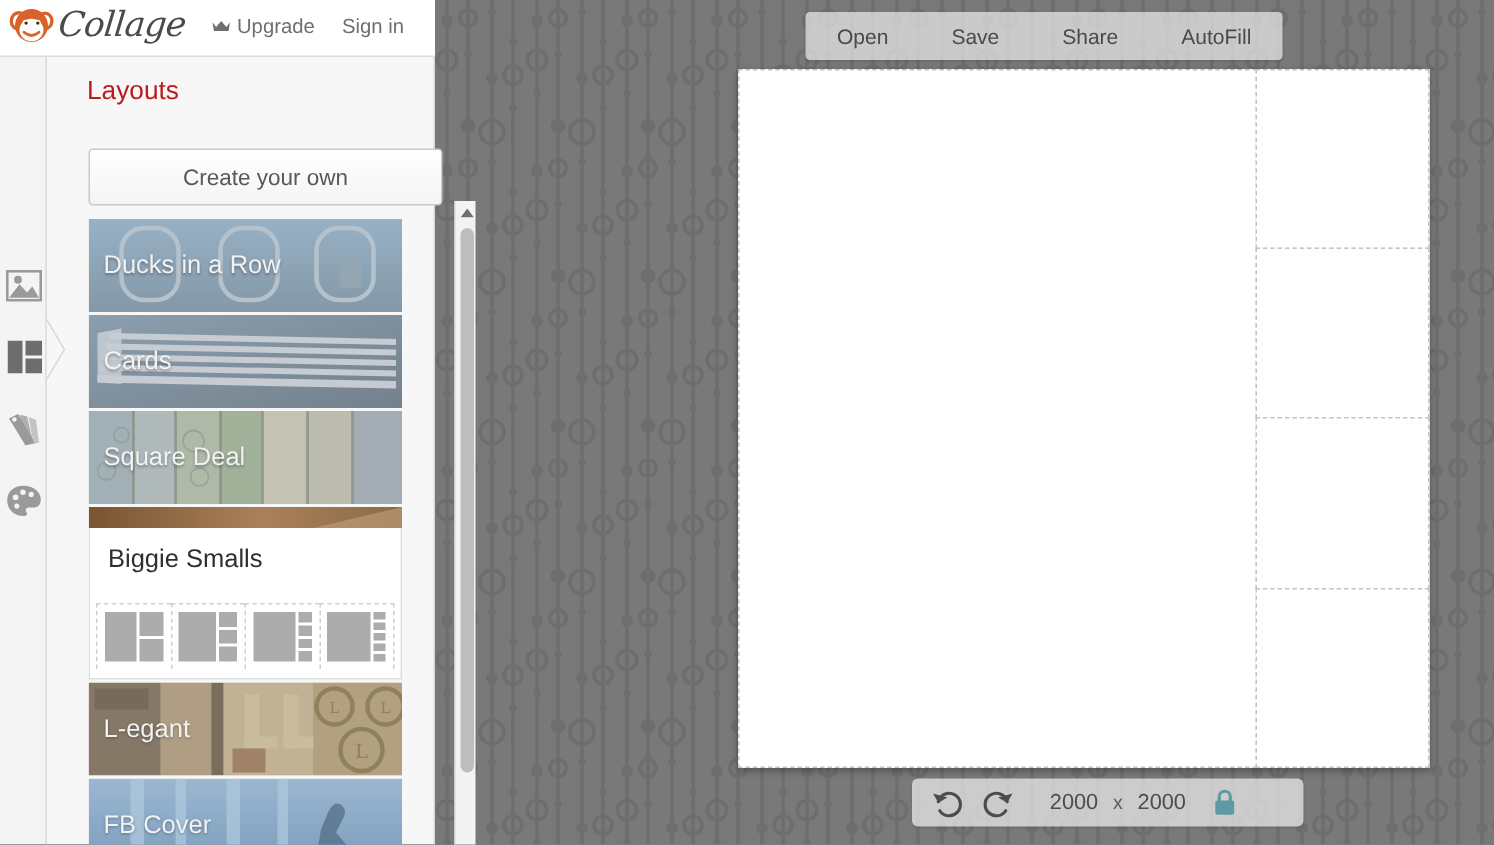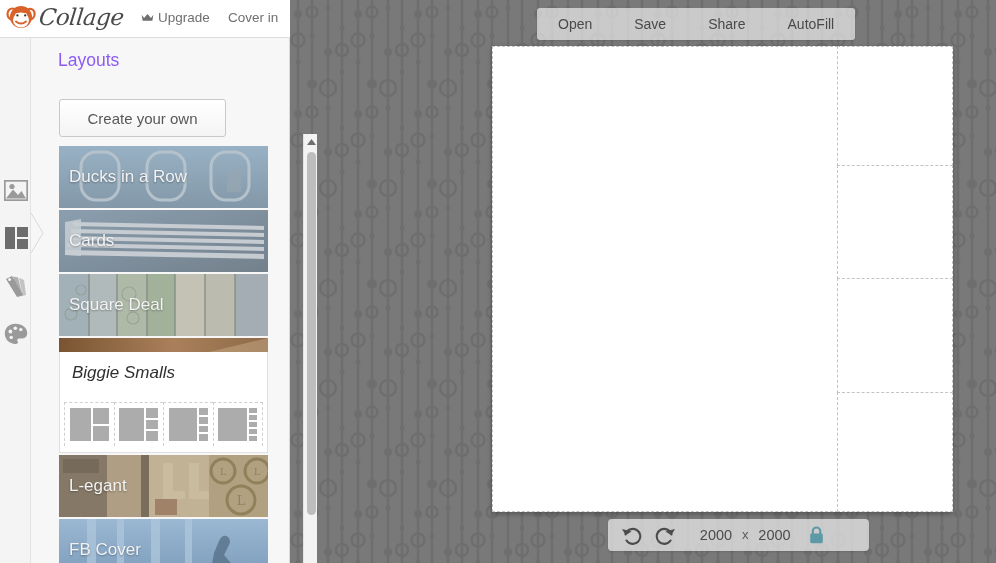--- a/index.html
+++ b/index.html
@@ -84,25 +84,25 @@
   
   #panel {
     position: absolute; left: 31px; top: 38px;
     width: 259px; height: 525px;
     background: #f7f7f7;
     border-right: 1px solid #d9d9d9;
     z-index: 20;
   }
   #panel-title {
     position: absolute; left: 27px; top: 12px;
-    font-size: 17.5px; color: #8b5cf6; font-weight: normal;
+    font-size: 17.5px; color: #b91c1c; font-weight: normal;
   }
   #create-own {
     position: absolute; left: 28px; top: 61px;
-    width: 167px; height: 38px;
+    width: 236px; height: 38px;
     background: linear-gradient(#ffffff, #f4f4f4);
     border: 1px solid #c9c9c9;
     border-radius: 3px;
     font-size: 15px; color: #585858;
     display: flex; align-items: center; justify-content: center;
     cursor: pointer;
   }
 
   
   #layout-list {
@@ -127,21 +127,20 @@
   }
 
   
   .layout-group { width: 209px; margin-bottom: 2px; }
   .group-strip { position: relative; width: 209px; height: 14px; overflow: hidden; }
   .group-body {
     width: 209px;
     background: #ffffff;
     border: 1px solid #e0e0e0;
     border-top: none;
-    font-style: italic;
   }
   .group-name {
     font-size: 17px; color: #2f2f2f;
     padding: 11px 0 0 12px;
     height: 50px;
   }
   .variants { display: flex; height: 50px; padding: 0 4px 6px 4px; }
   .variant {
     flex: 1; position: relative;
     border-left: 1px dashed #cfcfcf;
@@ -289,21 +288,21 @@
     </div>
 
     <div id="nav-upgrade" class="topnav">
       <svg id="crown" viewBox="0 0 14 10">
         <path d="M0.5 2 L3.2 5.6 L7 1.2 L10.8 5.6 L13.5 2 L12.4 8.6 L1.6 8.6 Z" fill="#6f6f6f"></path>
       </svg>
       <span>Upgrade</span>
     </div>
 
     <div id="nav-signin" class="topnav">
-      <span>Cover in</span>
+      <span>Sign in</span>
     </div>
   </div>
 
   <div id="rail">
 
     <div id="rail-photos" class="rail-btn">
       <svg width="24" height="21" viewBox="0 0 24 21">
         <rect x="0.5" y="0.5" width="23" height="20" fill="none" stroke="#9a9a9a" stroke-width="2.4"></rect>
         <circle cx="8" cy="6.5" r="2.6" fill="#9a9a9a"></circle>
         <path d="M2 18.5 L9 9.5 L14 15 L17.5 11 L22 18.5 Z" fill="#9a9a9a"></path>

